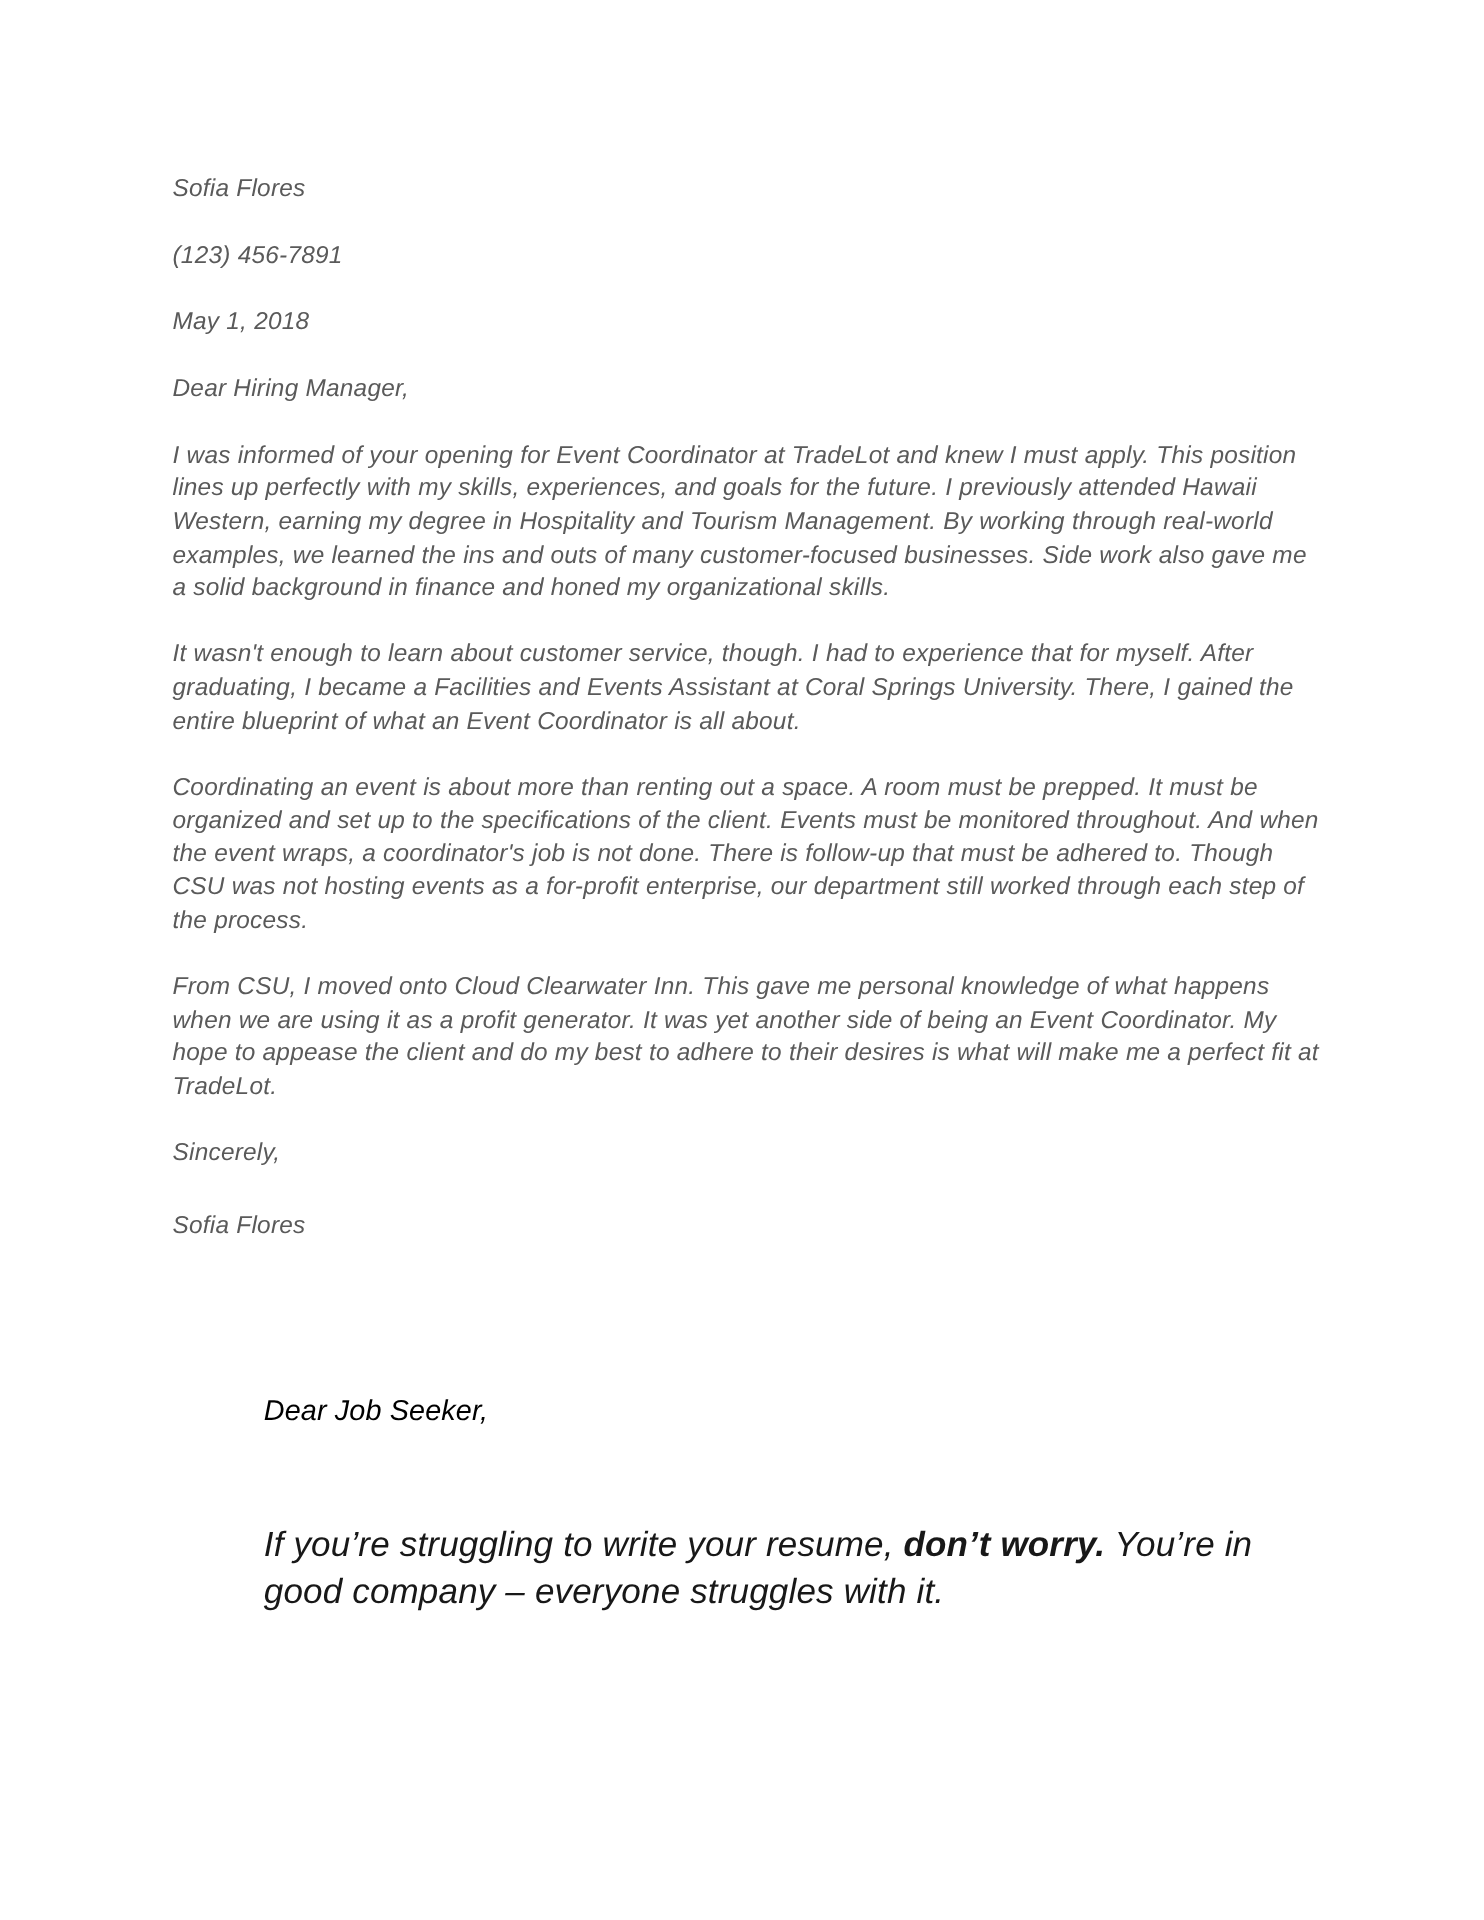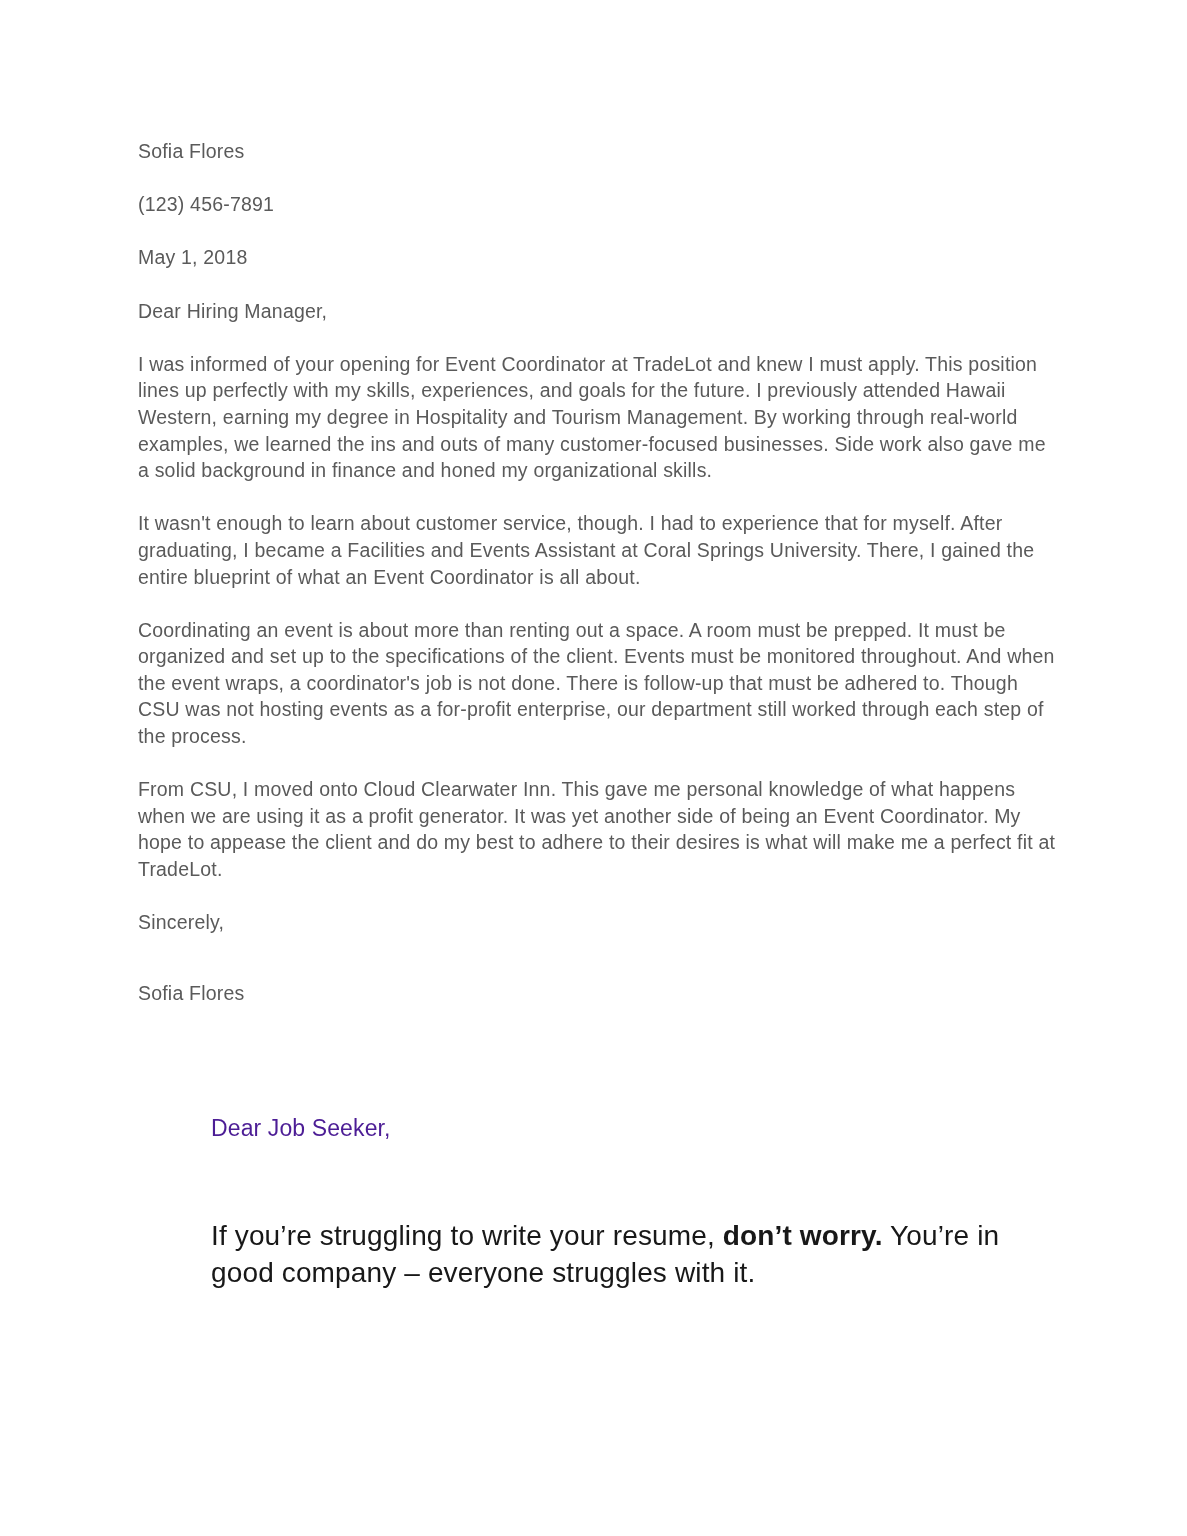--- a/index.html
+++ b/index.html
@@ -15,20 +15,21 @@
     font-family: "Liberation Sans", sans-serif;
     -webkit-font-smoothing: antialiased;
   }
 
   .page {
     position: relative;
     width: 1131px;
     height: 1536px;
     background: #ffffff;
     box-sizing: border-box;
+    font-style: italic;
   }
 
   
   .letter {
     position: absolute;
     left: 138px;
     top: 138px;
     width: 920px;
   }
 
@@ -48,33 +49,33 @@
 
   .letter-para {
     text-align: left;
   }
 
   .letter-para:last-child {
     margin-bottom: 0;
   }
 
   
-  .sig-closing { margin-bottom: 44px; }
+  .sig-closing { margin-bottom: 31px; }
   .sig-name    { margin-bottom: 0; }
 
   
   .note {
     position: absolute;
     left: 211px;
     top: 1110px;
     width: 800px;
   }
 
   .note-greeting {
-    color: #4c1d95;
+    color: #000000;
     font-family: "Liberation Sans", sans-serif;
     font-size: 23px;
     line-height: 37px;
     margin: 0;
     font-weight: 400;
     letter-spacing: 0.005em;
   }
 
   .note-spacer {
     height: 70px;

